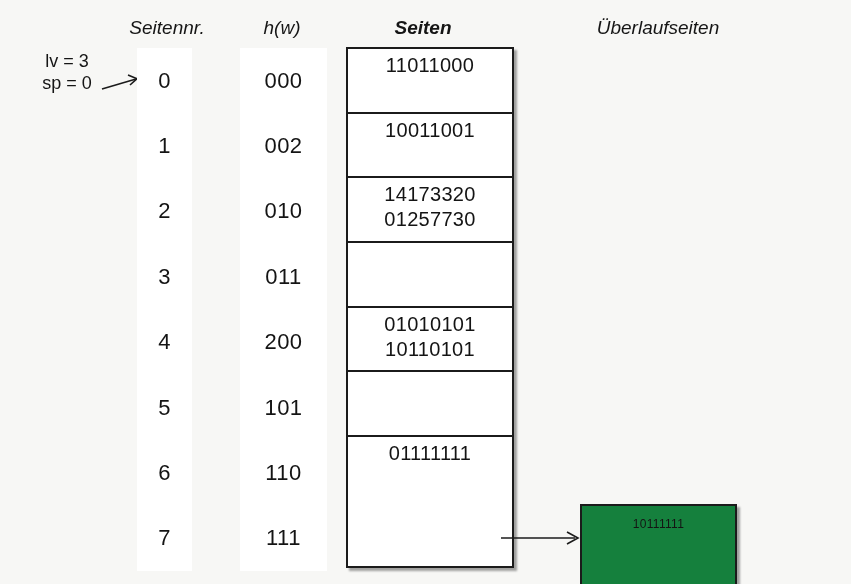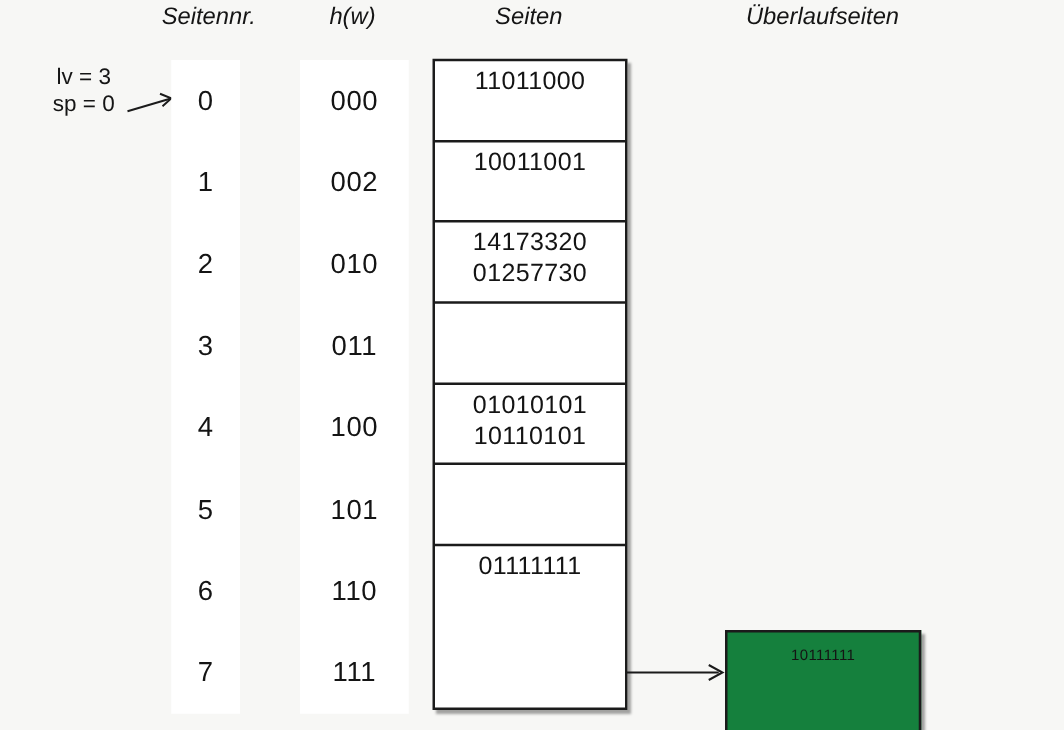--- a/index.html
+++ b/index.html
@@ -11,31 +11,31 @@
     position: relative;
     width: 851px;
     height: 584px;
     background: #f7f7f5;
     overflow: hidden;
     color: #141414;
   }
   
   .col-header {
     position: absolute;
-    top: 2px;
+    top: 16px;
     transform: translateX(-50%);
     font-style: italic;
     font-size: 19px;
     line-height: 24px;
     white-space: nowrap;
     color: #151515;
   }
   .hdr-seitennr { left: 167px; }
   .hdr-hw       { left: 282px; }
-  .hdr-seiten   { left: 423px; }
+  .hdr-seiten   { left: 423px; font-weight: bold; }
   .hdr-overflow { left: 658px; }
 
   
   .annotation {
     position: absolute;
     left: 33px;
     top: 50px;
     width: 68px;
     text-align: center;
     font-size: 18px;
@@ -77,21 +77,21 @@
     justify-content: center;
     font-size: 22px;
     letter-spacing: 0.5px;
   }
 
   
   .pages-box {
     position: absolute;
     left: 346px;
     top: 47px;
-    width: 156px;
+    width: 168px;
     height: 521px;
     box-sizing: border-box;
     background: #ffffff;
     border: 2px solid #1b1b1b;
     box-shadow: 3px 3px 2px rgba(0,0,0,0.35);
     display: grid;
     grid-template-rows: repeat(8, 1fr);
   }
   .bucket-row {
     border-bottom: 2px solid #1b1b1b;
@@ -163,21 +163,21 @@
     <div class="num-cell">5</div>
     <div class="num-cell">6</div>
     <div class="num-cell">7</div>
   </div>
 
   <div class="num-col col-hash">
     <div class="num-cell">000</div>
     <div class="num-cell">002</div>
     <div class="num-cell">010</div>
     <div class="num-cell">011</div>
-    <div class="num-cell">100</div>
+    <div class="num-cell">200</div>
     <div class="num-cell">101</div>
     <div class="num-cell">110</div>
     <div class="num-cell">111</div>
   </div>
 
   <div class="pages-box">
     <div class="bucket-row">
       <span class="entry-line">11011000</span>
       <span class="entry-line"></span>
     </div>

